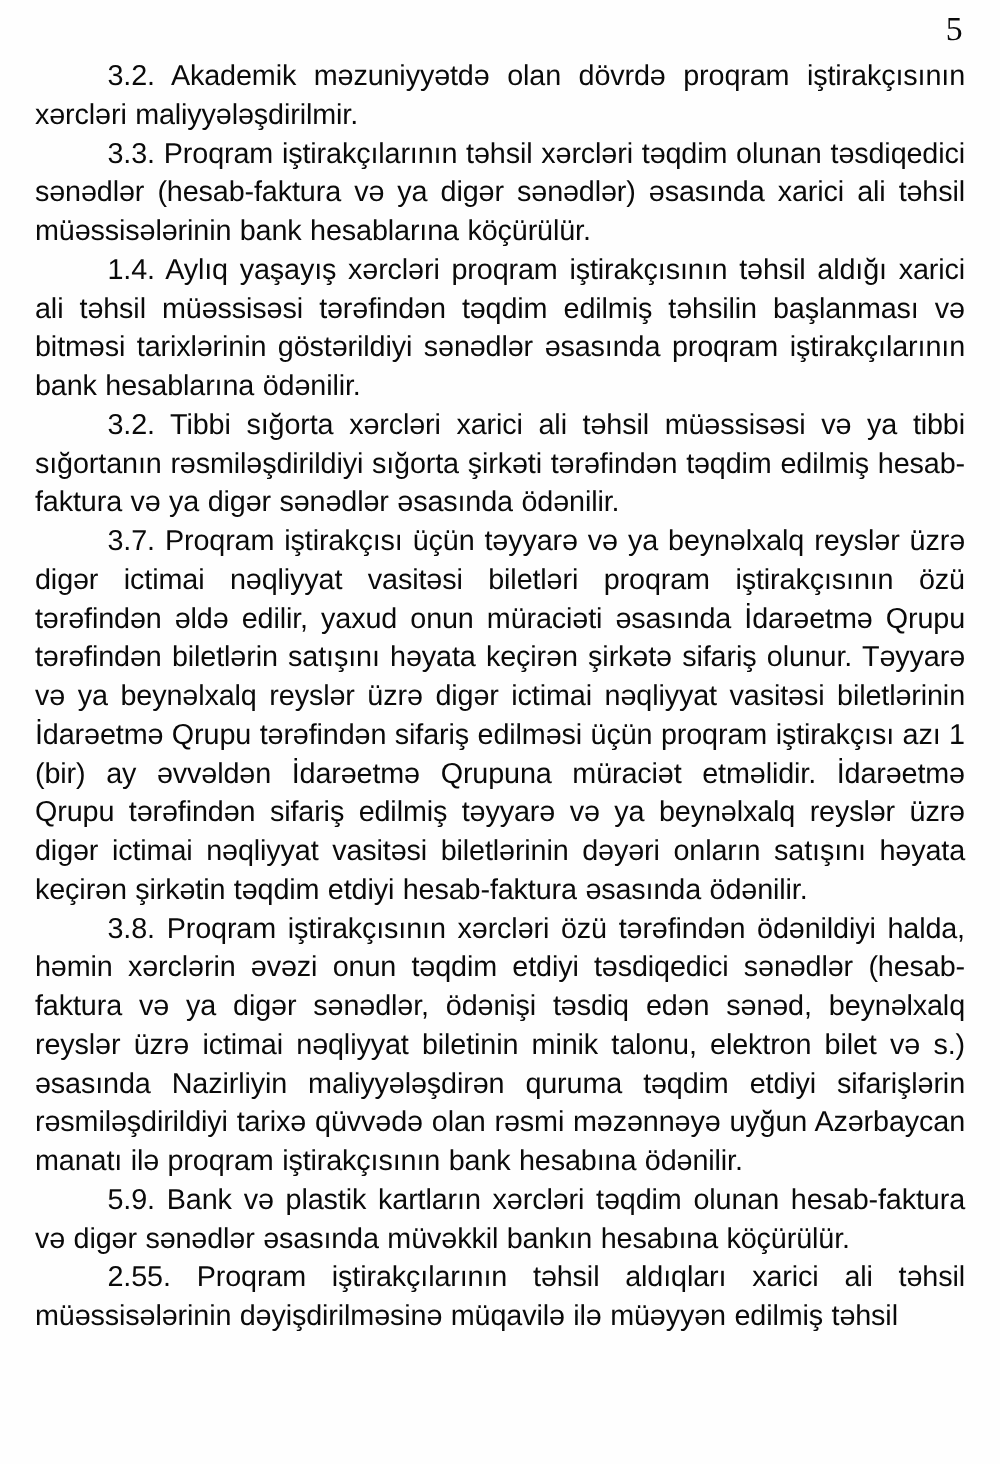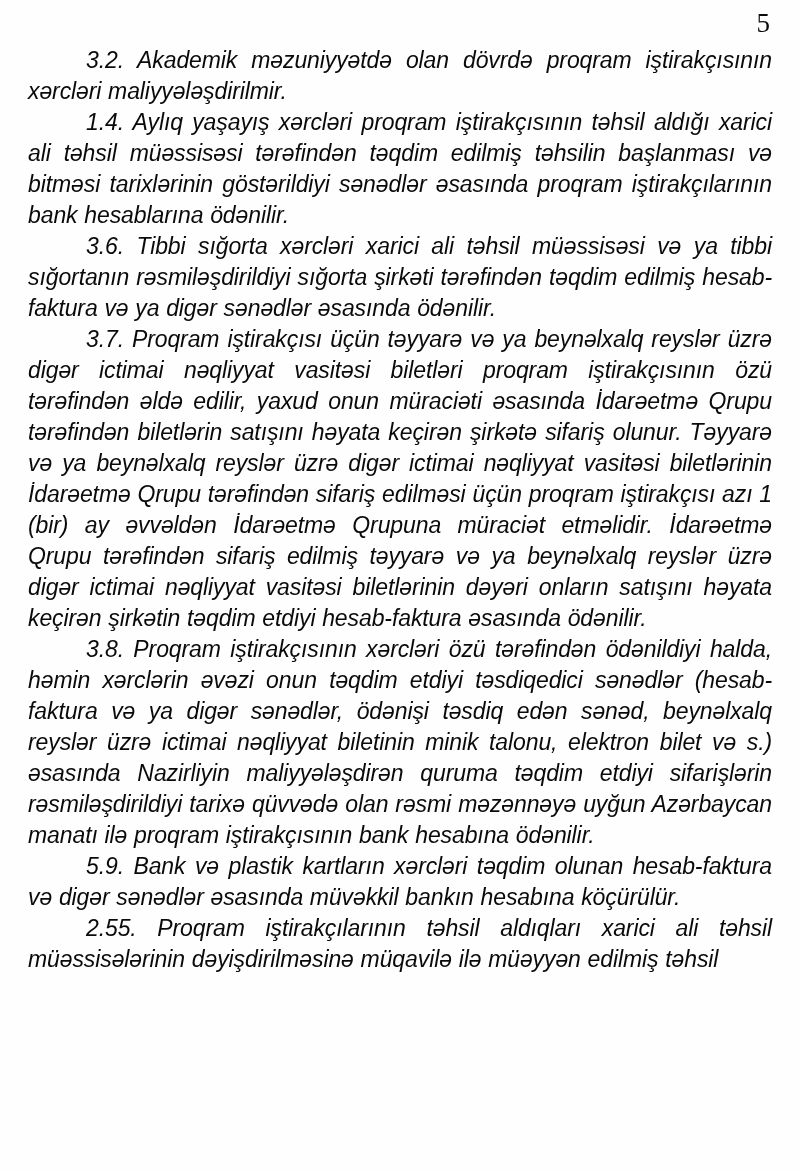--- a/index.html
+++ b/index.html
@@ -33,31 +33,31 @@
   }
   .doc-body p {
     margin: 0;
     padding: 0;
     text-align: justify;
     text-indent: 58px;
     font-size: 23px;
     line-height: 31px;
     letter-spacing: -0.1px;
     word-spacing: 0.5px;
-    font-style: italic;
   }
 </style>
 </head>
 <body>
 
 <div class="page">
   <div class="page-number">5</div>
 
   <div class="doc-body">
     <p>3.2. Akademik məzuniyyətdə olan dövrdə proqram iştirakçısının xərcləri maliyyələşdirilmir.</p>
+    <p>3.3. Proqram iştirakçılarının təhsil xərcləri təqdim olunan təsdiqedici sənədlər (hesab-faktura və ya digər sənədlər) əsasında xarici ali təhsil müəssisələrinin bank hesablarına köçürülür.</p>
     <p>1.4. Aylıq yaşayış xərcləri proqram iştirakçısının təhsil aldığı xarici ali təhsil müəssisəsi tərəfindən təqdim edilmiş təhsilin başlanması və bitməsi tarixlərinin göstərildiyi sənədlər əsasında proqram iştirakçılarının bank hesablarına ödənilir.</p>
-    <p>3.6. Tibbi sığorta xərcləri xarici ali təhsil müəssisəsi və ya tibbi sığortanın rəsmiləşdirildiyi sığorta şirkəti tərəfindən təqdim edilmiş hesab-faktura və ya digər sənədlər əsasında ödənilir.</p>
+    <p>3.2. Tibbi sığorta xərcləri xarici ali təhsil müəssisəsi və ya tibbi sığortanın rəsmiləşdirildiyi sığorta şirkəti tərəfindən təqdim edilmiş hesab-faktura və ya digər sənədlər əsasında ödənilir.</p>
     <p>3.7. Proqram iştirakçısı üçün təyyarə və ya beynəlxalq reyslər üzrə digər ictimai nəqliyyat vasitəsi biletləri proqram iştirakçısının özü tərəfindən əldə edilir, yaxud onun müraciəti əsasında İdarəetmə Qrupu tərəfindən biletlərin satışını həyata keçirən şirkətə sifariş olunur. Təyyarə və ya beynəlxalq reyslər üzrə digər ictimai nəqliyyat vasitəsi biletlərinin İdarəetmə Qrupu tərəfindən sifariş edilməsi üçün proqram iştirakçısı azı 1 (bir) ay əvvəldən İdarəetmə Qrupuna müraciət etməlidir. İdarəetmə Qrupu tərəfindən sifariş edilmiş təyyarə və ya beynəlxalq reyslər üzrə digər ictimai nəqliyyat vasitəsi biletlərinin dəyəri onların satışını həyata keçirən şirkətin təqdim etdiyi hesab-faktura əsasında ödənilir.</p>
     <p>3.8. Proqram iştirakçısının xərcləri özü tərəfindən ödənildiyi halda, həmin xərclərin əvəzi onun təqdim etdiyi təsdiqedici sənədlər (hesab-faktura və ya digər sənədlər, ödənişi təsdiq edən sənəd, beynəlxalq reyslər üzrə ictimai nəqliyyat biletinin minik talonu, elektron bilet və s.) əsasında Nazirliyin maliyyələşdirən quruma təqdim etdiyi sifarişlərin rəsmiləşdirildiyi tarixə qüvvədə olan rəsmi məzənnəyə uyğun Azərbaycan manatı ilə proqram iştirakçısının bank hesabına ödənilir.</p>
     <p>5.9. Bank və plastik kartların xərcləri təqdim olunan hesab-faktura və digər sənədlər əsasında müvəkkil bankın hesabına köçürülür.</p>
     <p>2.55. Proqram iştirakçılarının təhsil aldıqları xarici ali təhsil müəssisələrinin dəyişdirilməsinə müqavilə ilə müəyyən edilmiş təhsil</p>
   </div>
 </div>
 
 </body></html>

